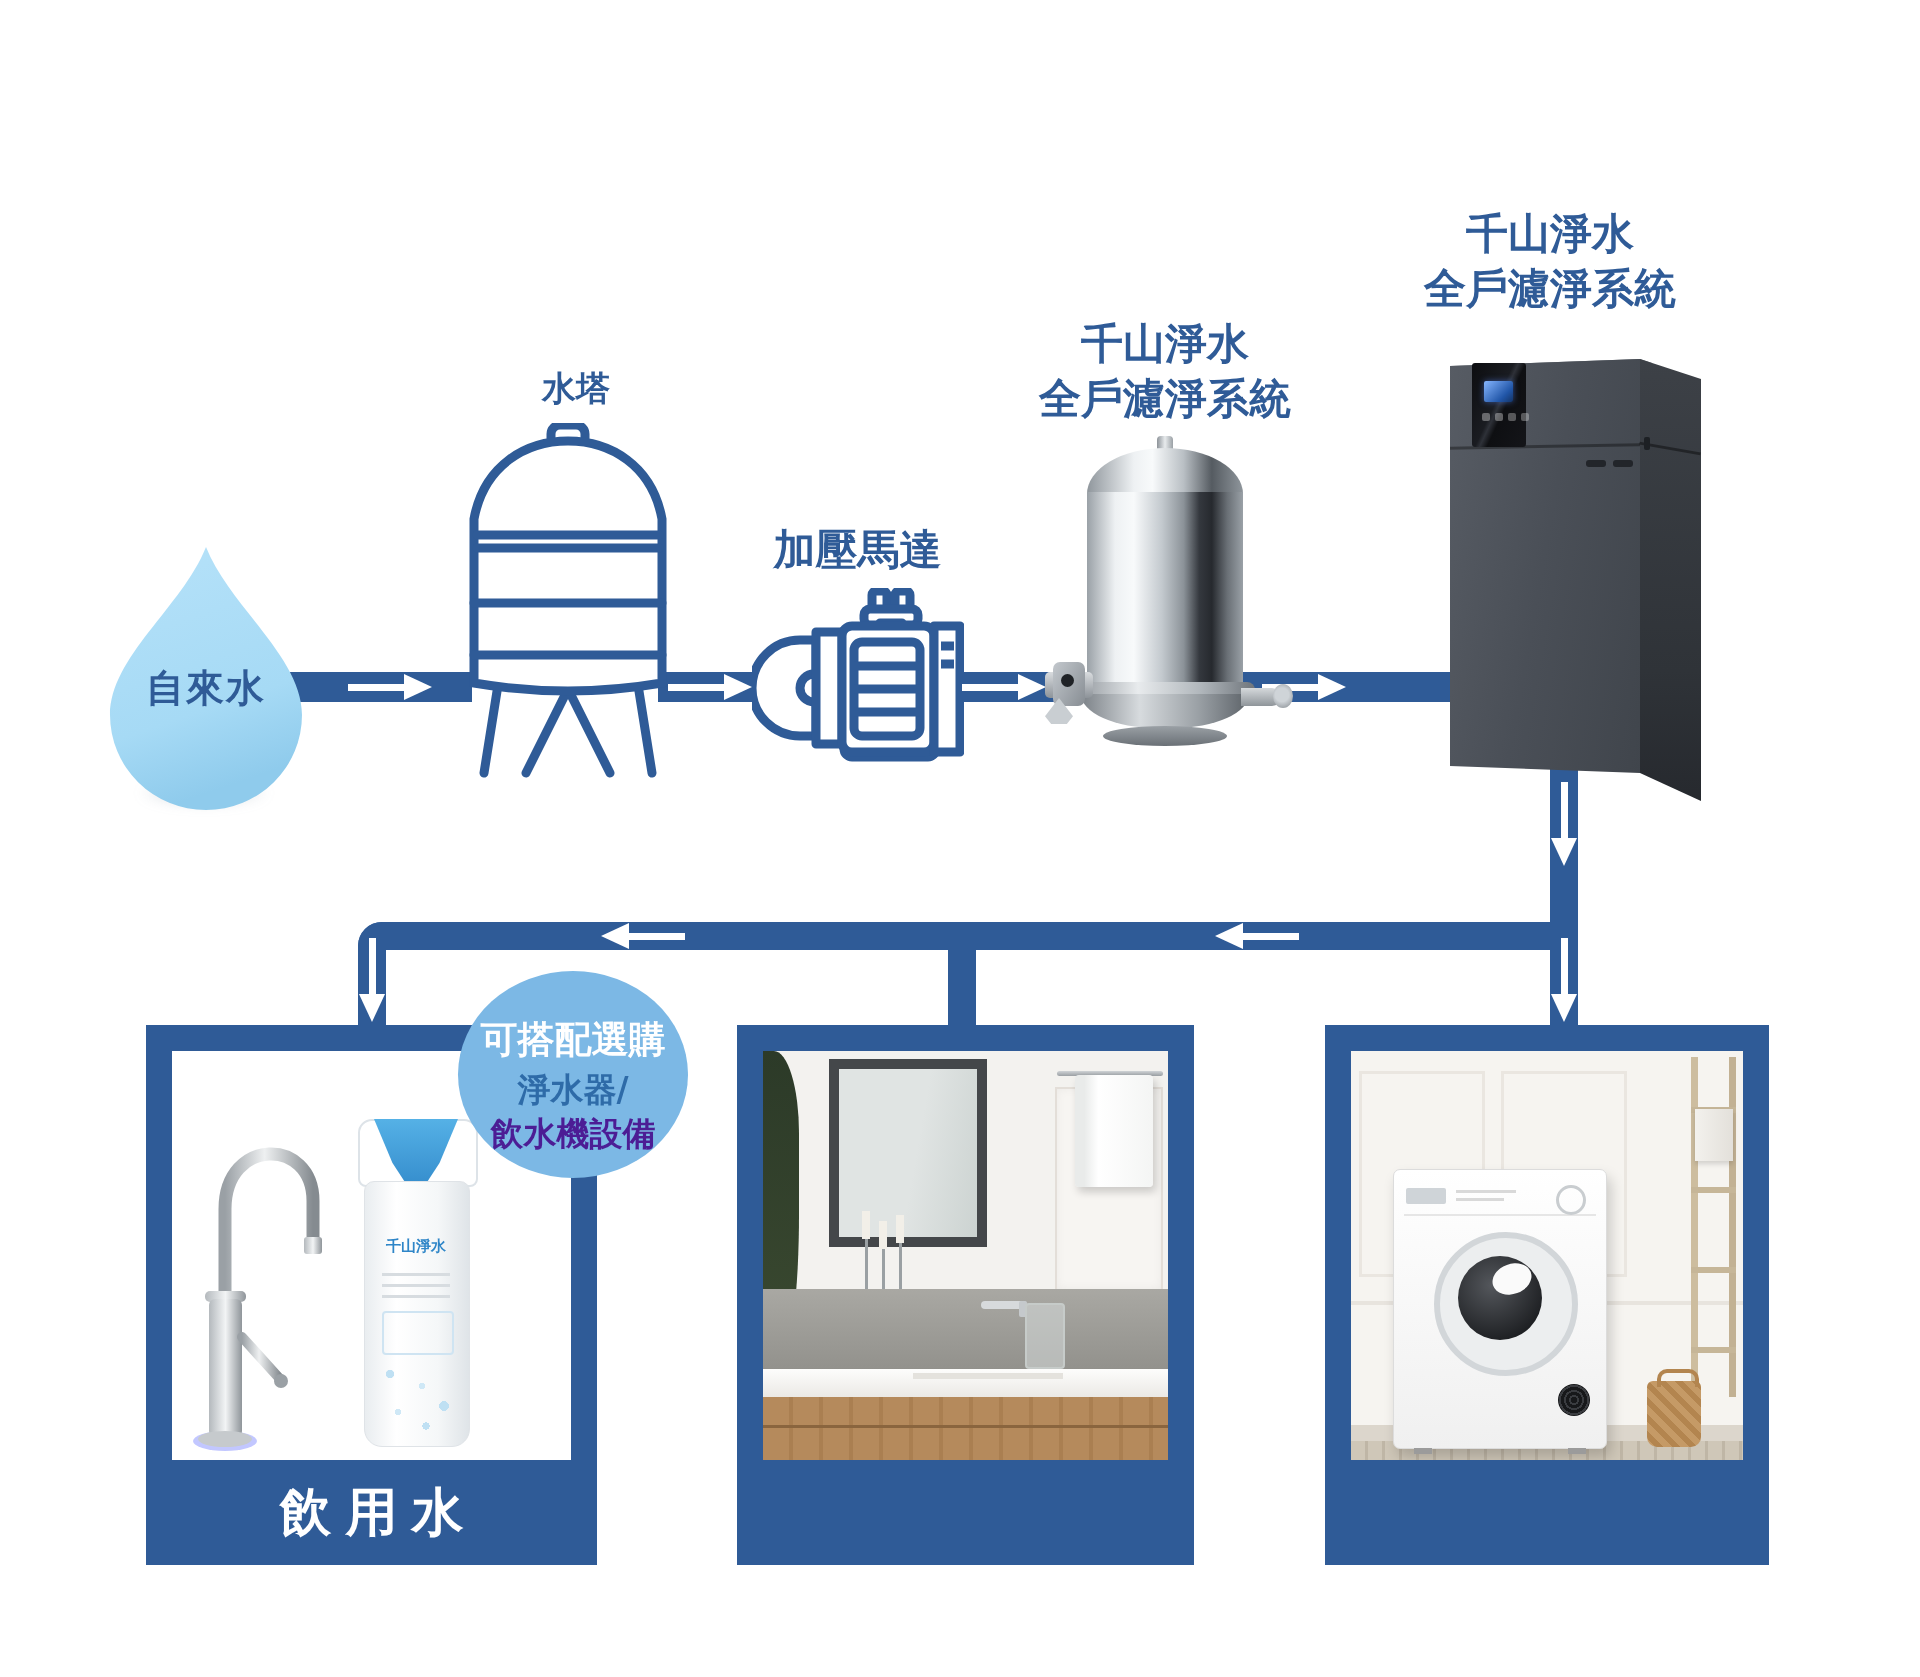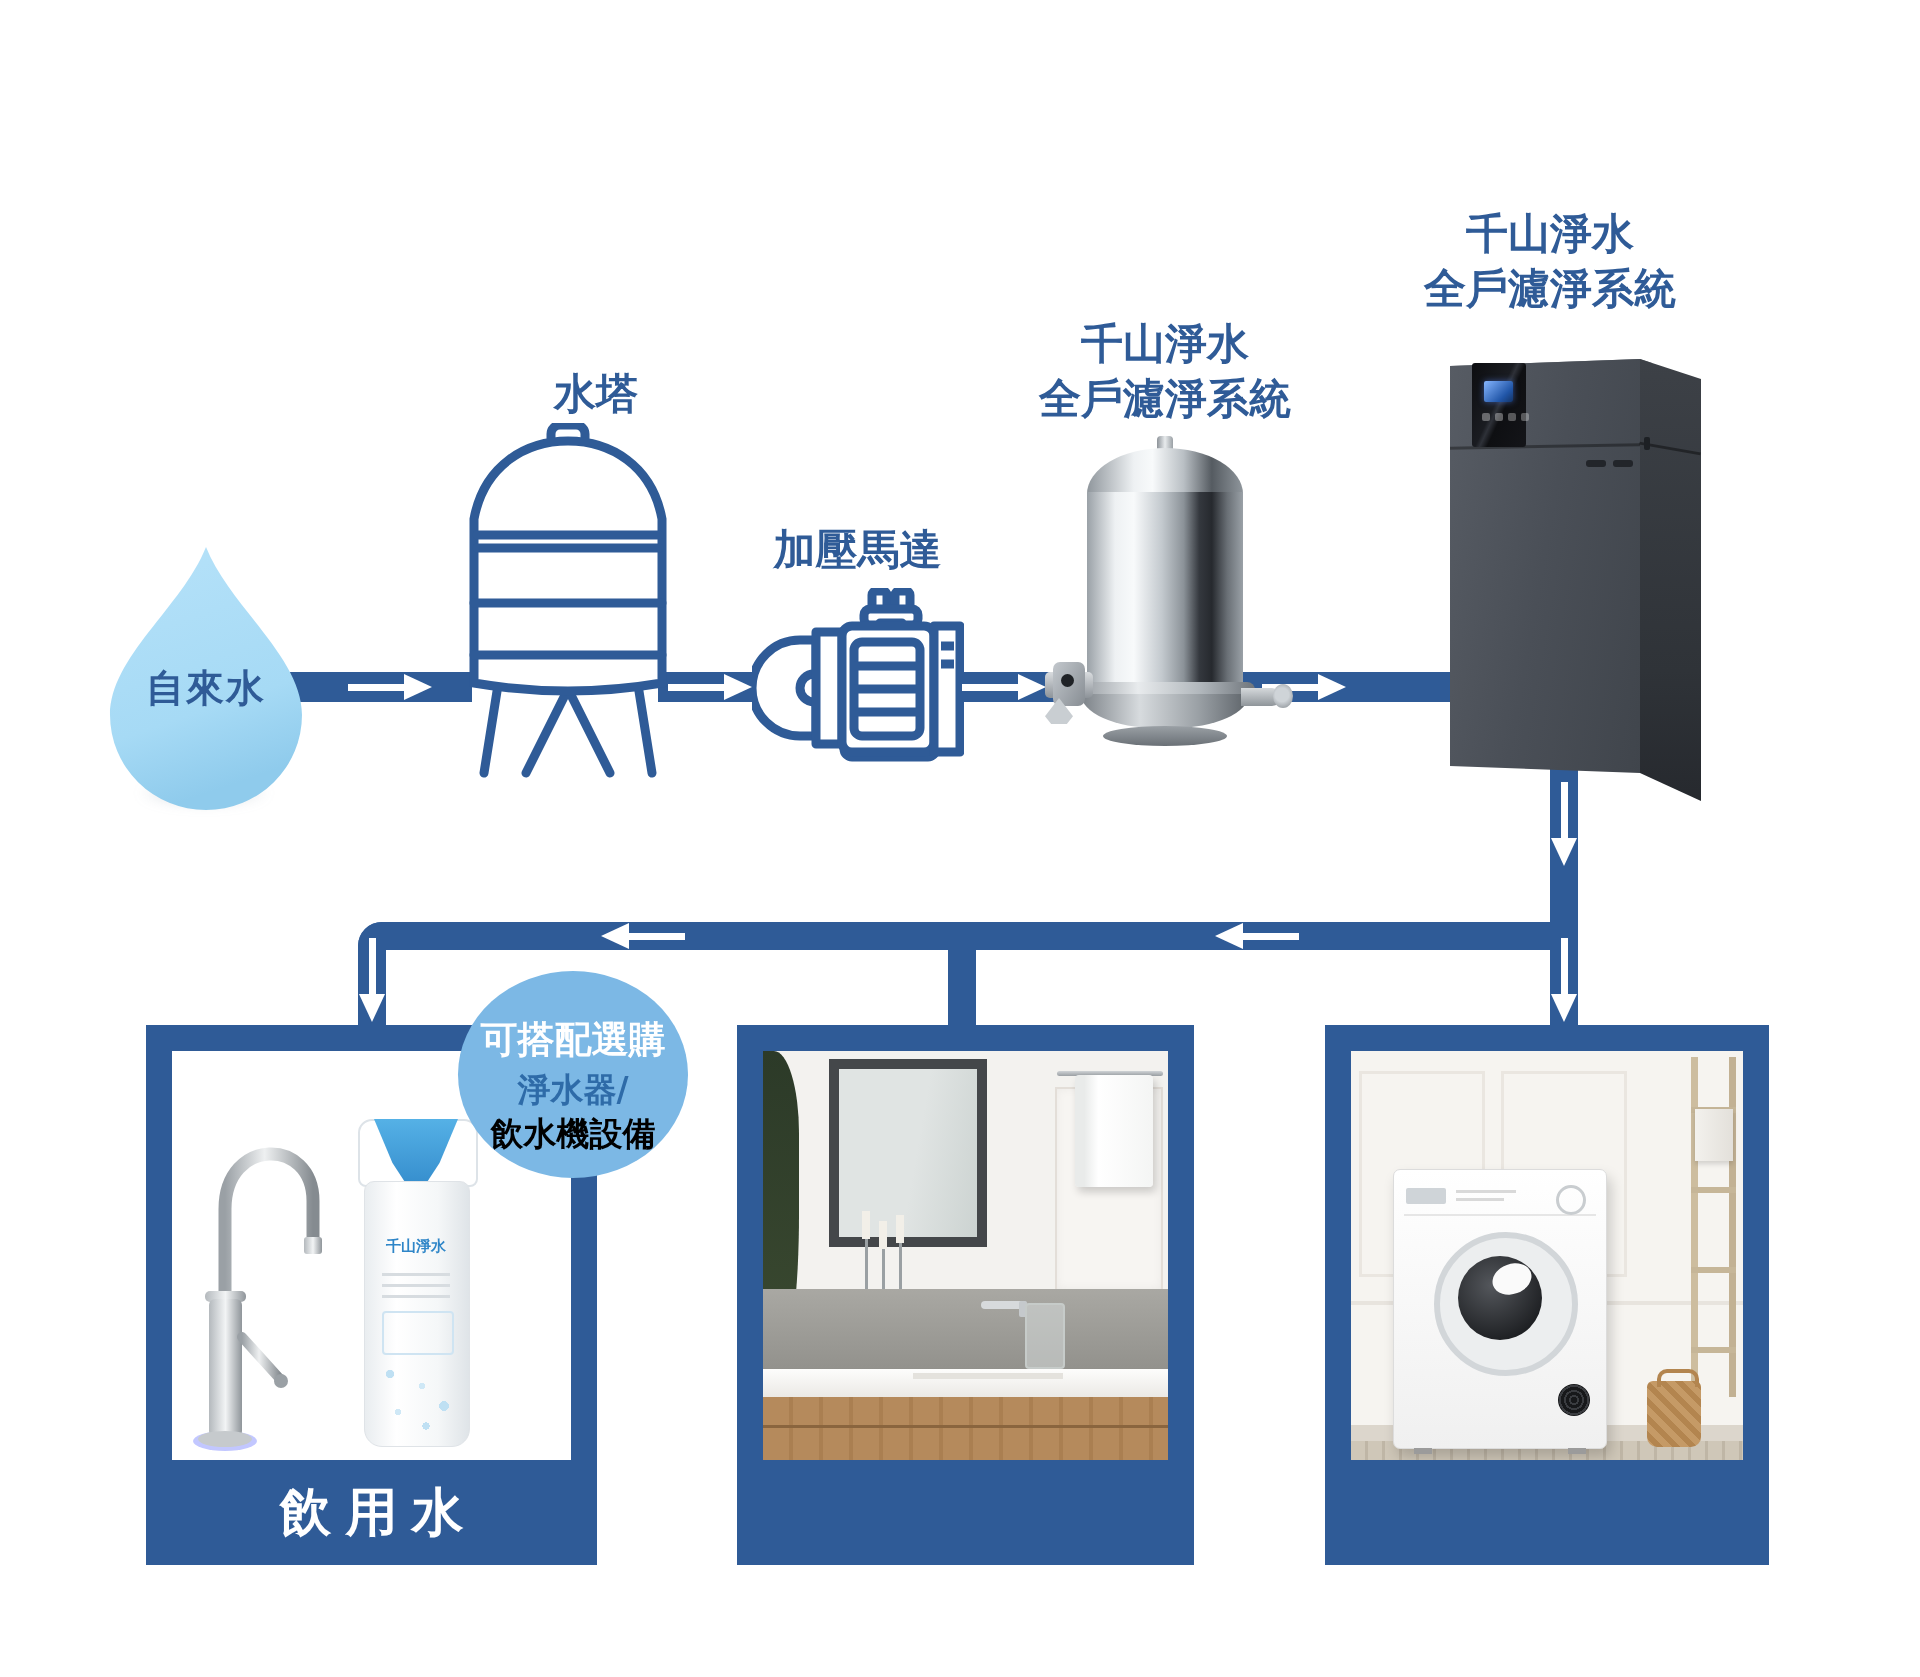--- a/index.html
+++ b/index.html
@@ -16,35 +16,35 @@
   .arr-r .head{left:56px;top:0;border-left:28px solid #fff;border-top:13px solid transparent;border-bottom:13px solid transparent;}
   .arr-l{width:84px;height:26px;}
   .arr-l .shaft{right:0;top:10px;width:58px;height:7px;}
   .arr-l .head{right:56px;top:0;border-right:28px solid #fff;border-top:13px solid transparent;border-bottom:13px solid transparent;}
   .arr-d{width:26px;height:84px;}
   .arr-d .shaft{left:10px;top:0;width:7px;height:58px;}
   .arr-d .head{top:56px;left:0;border-top:28px solid #fff;border-left:13px solid transparent;border-right:13px solid transparent;}
   
   .lbl{position:absolute;color:#2F5B97;font-weight:600;text-align:center;}
   .lbl-source{left:108px;top:652px;width:196px;font-size:38px;line-height:72px;letter-spacing:2px;z-index:6;}
-  .lbl-tower{left:496px;top:366px;width:200px;font-size:42px;}
+  .lbl-tower{left:476px;top:366px;width:200px;font-size:34px;}
   .lbl-pump{left:735px;top:522px;width:245px;font-size:42px;}
   .lbl-filter{left:1020px;top:316px;width:290px;font-size:42px;line-height:55px;}
   .lbl-softener{left:1395px;top:206px;width:310px;font-size:42px;line-height:55px;}
   
   .drop-shadow{position:absolute;left:116px;top:774px;width:176px;height:38px;border-radius:50%;
                background:radial-gradient(closest-side,rgba(110,130,150,.45),rgba(110,130,150,0) 75%);
                filter:blur(6px);z-index:4;}
   .drop{position:absolute;left:108px;top:545px;width:196px;height:266px;z-index:5;}
   
   .bubble{position:absolute;left:458px;top:971px;width:230px;height:207px;border-radius:50%;
           background:#7CB8E5;z-index:9;text-align:center;}
   .bubble .b1{position:absolute;left:0;right:0;top:44px;color:#fff;font-size:37px;font-weight:700;}
   .bubble .b2{position:absolute;left:0;right:0;top:97px;color:#2E6BA8;font-size:33px;font-weight:700;}
-  .bubble .b3{position:absolute;left:0;right:0;top:141px;color:#000000;font-size:33px;font-weight:700;}
+  .bubble .b3{position:absolute;left:0;right:0;top:141px;color:#4c1d95;font-size:33px;font-weight:700;}
   
   .obox{position:absolute;top:1025px;height:540px;background:#2F5B97;z-index:3;}
   .obox-img{position:absolute;left:26px;top:26px;height:409px;background:#fff;overflow:hidden;}
   .obox-label{position:absolute;left:0;right:0;top:435px;height:105px;line-height:105px;color:#fff;
               font-size:52px;font-weight:600;letter-spacing:14px;text-indent:14px;text-align:center;}
   
   .filter-unit{position:absolute;left:1045px;top:436px;width:250px;height:320px;z-index:6;}
   .fu{position:absolute;}
   
   .softener{position:absolute;left:1440px;top:355px;width:270px;height:450px;z-index:6;}

